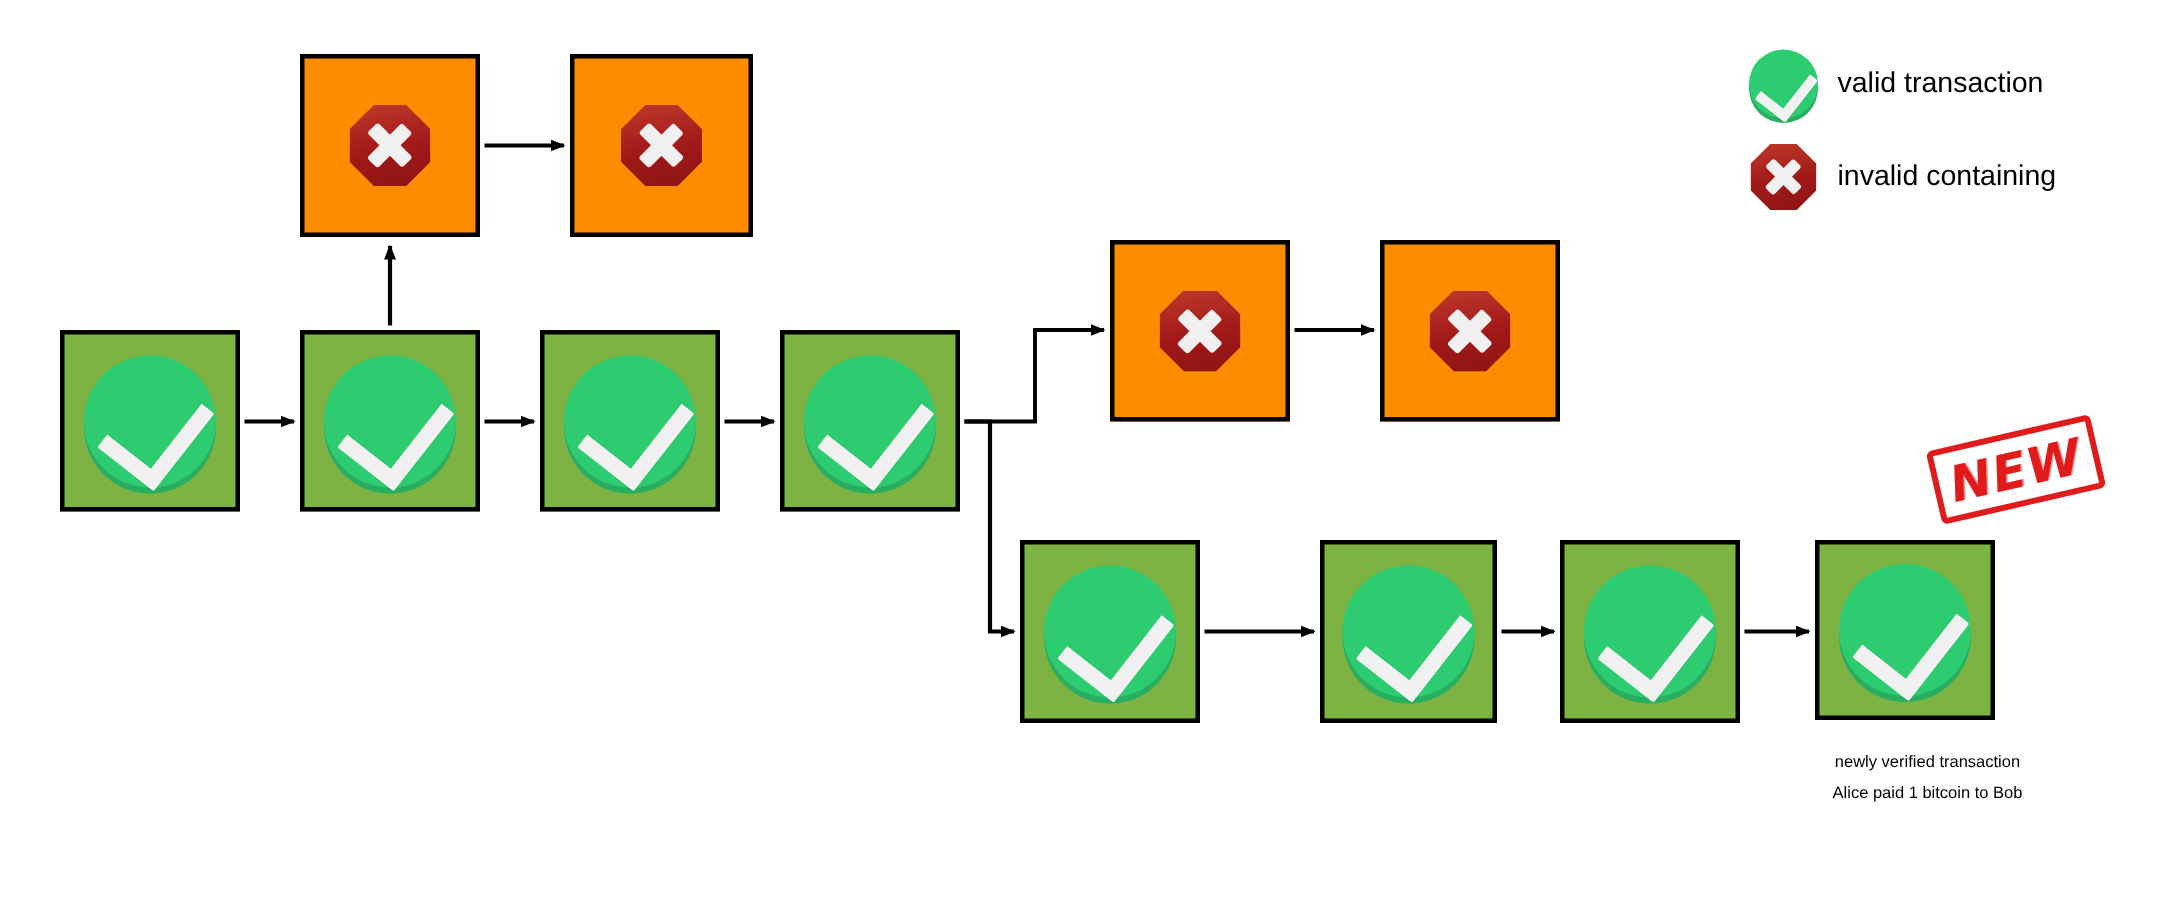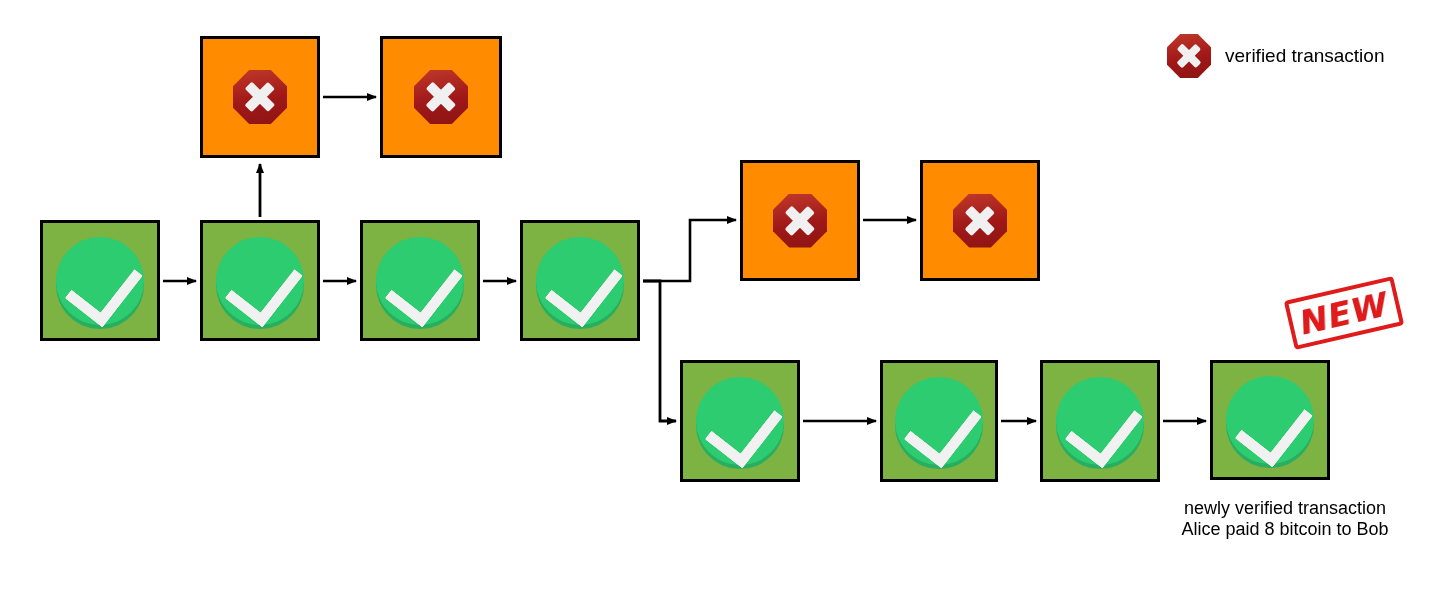--- a/index.html
+++ b/index.html
@@ -120,21 +120,21 @@
     letter-spacing: 1px;
     text-shadow: 1px 0 0 rgba(224,27,27,0.45);
   }
 
   
   #caption {
     position: absolute;
     left: 1160px; top: 498px;
     width: 250px;
     text-align: center;
-    font-size: 18px;
+    font-size: 11px;
     line-height: 21px;
     color: #000000;
   }
   #caption div { white-space: nowrap; }
 </style>
 </head>
 <body>
 
 <div id="canvas">
 
@@ -214,25 +214,31 @@
   <div class="block valid" style="left:1210px; top:360px; width:120px; height:120px;">
     <div class="check-icon" style="width:88px; height:88px;"></div>
   </div>
 
   <div id="new-stamp">
     <span class="stamp-text">NEW</span>
   </div>
 
   <div id="caption">
     <div>newly verified transaction</div>
-    <div>Alice paid 8 bitcoin to Bob</div>
+    <div>Alice paid 1 bitcoin to Bob</div>
   </div>
 
   <div id="legend">
+    <div class="legend-row">
+      <span class="legend-icon-wrap">
+        <span class="check-icon small" style="width:46px; height:46px; box-shadow:0 3px 0 0 #27ae60;"></span>
+      </span>
+      <span class="legend-label">valid transaction</span>
+    </div>
     <div class="legend-row">
       <span class="legend-icon-wrap">
         <span class="x-icon" style="width:44px; height:44px;"></span>
       </span>
-      <span class="legend-label">verified transaction</span>
+      <span class="legend-label">invalid containing</span>
     </div>
   </div>
 
 </div>
 
 </body></html>

